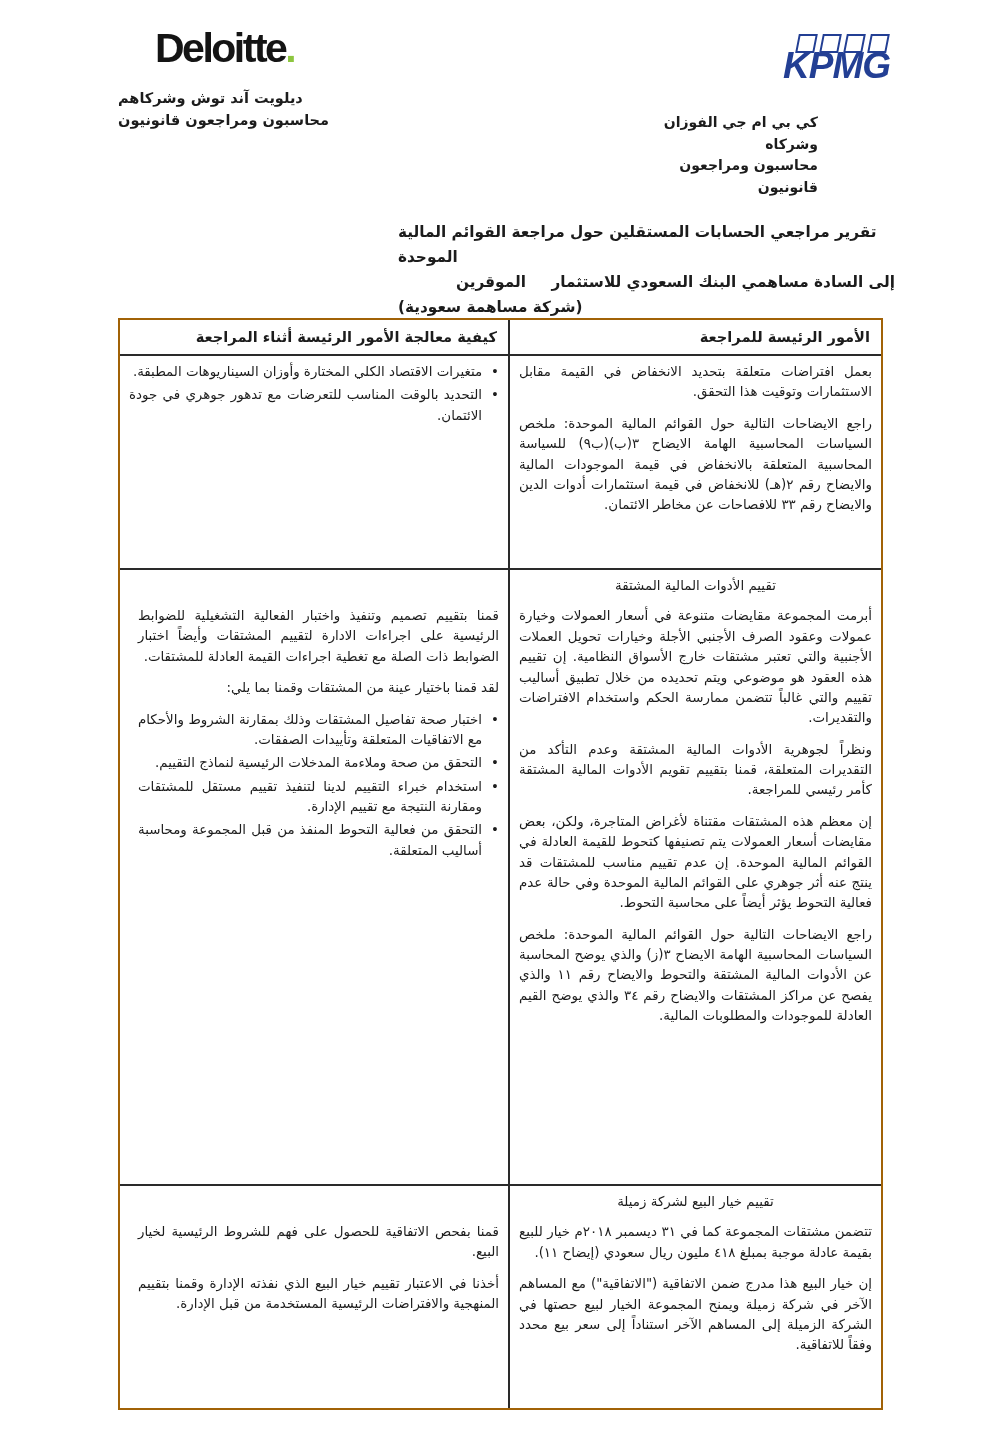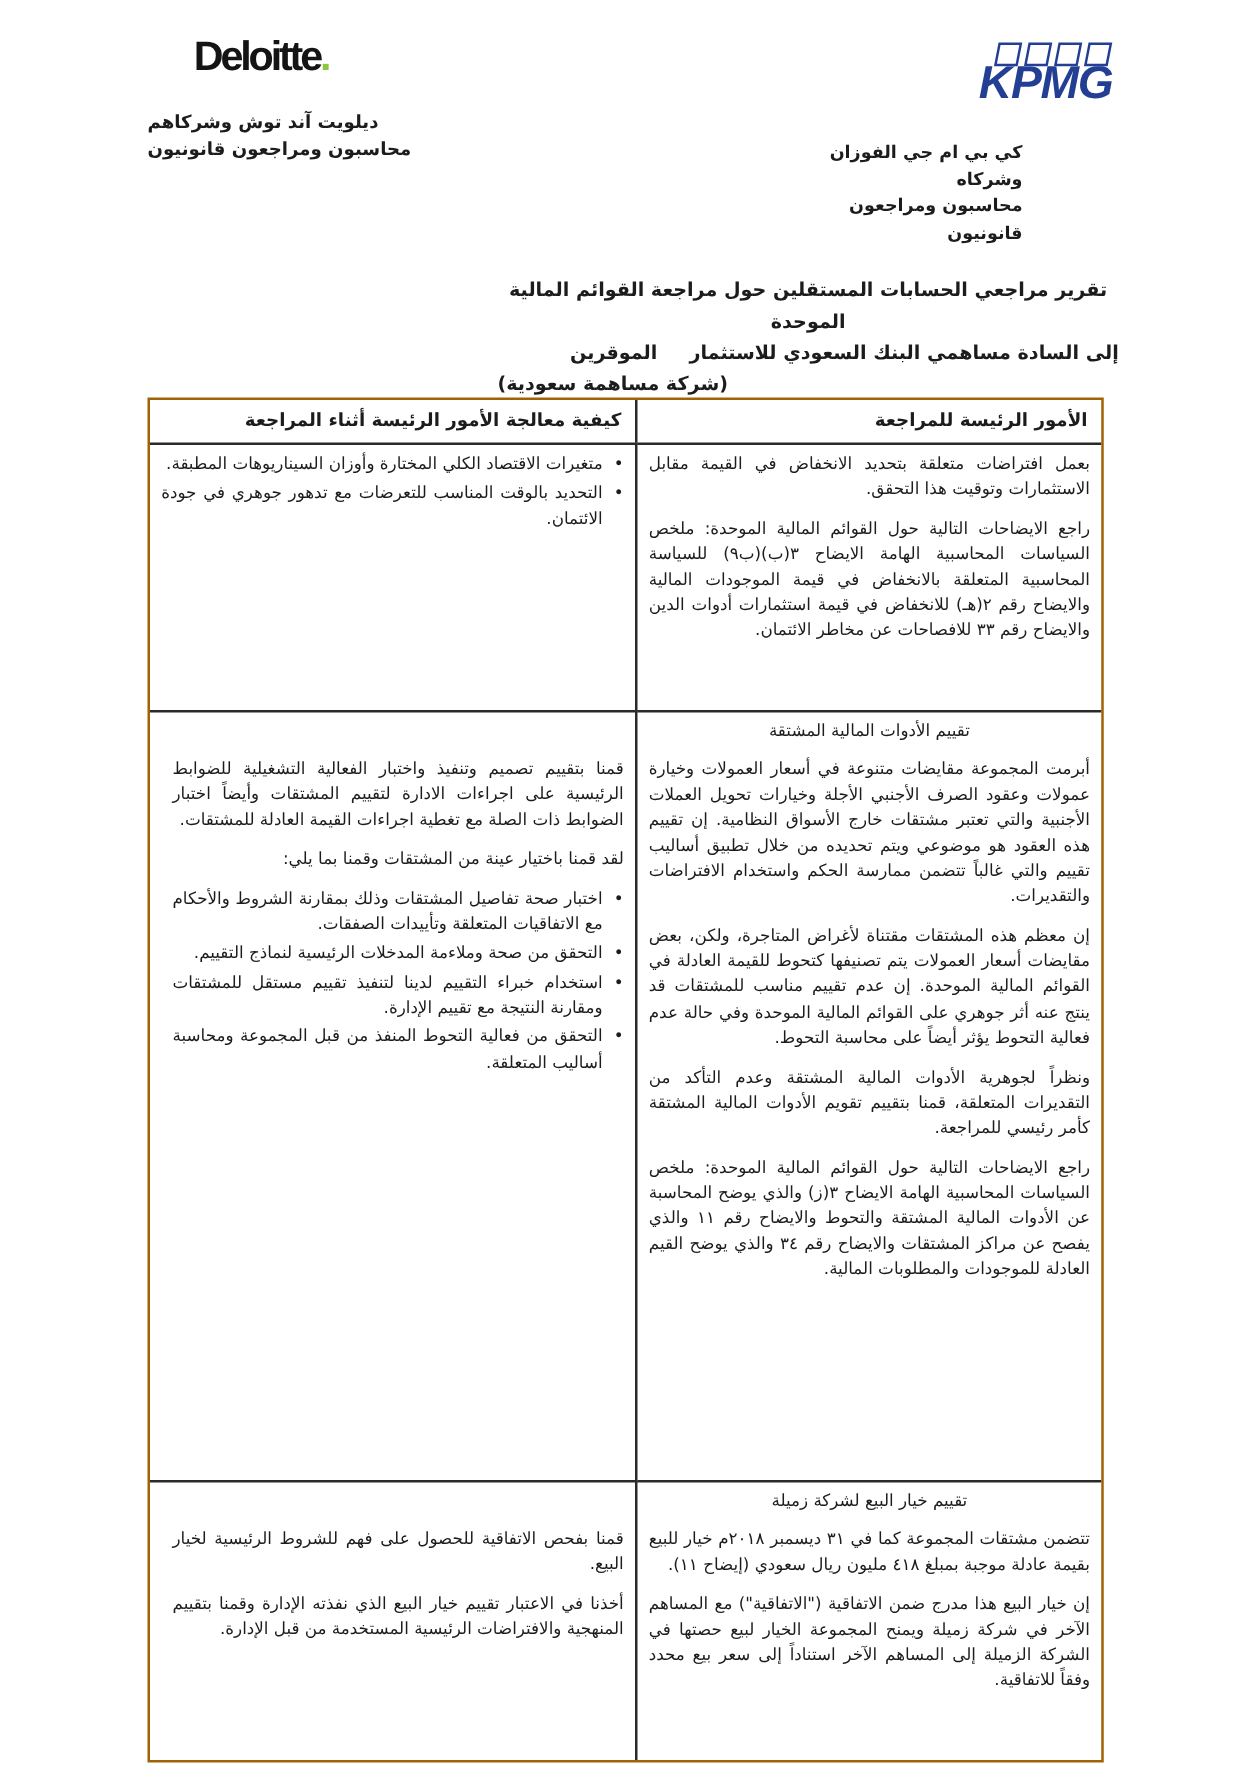--- a/index.html
+++ b/index.html
@@ -6,21 +6,21 @@
   .page {
     position:relative; width:1000px; height:1430px; margin:0 auto;
     background:#ffffff; overflow:hidden;
     font-family:"DejaVu Sans", sans-serif; color:#1c1c1c;
   }
 
   
   .deloitte-wordmark {
     position:absolute; left:155px; top:28px;
     font-family:"Liberation Sans", sans-serif; font-weight:bold;
-    font-size:33px; letter-spacing:-2.5px; color:#141414; line-height:1;
+    font-size:41px; letter-spacing:-2.5px; color:#141414; line-height:1;
   }
   .deloitte-arabic {
     position:absolute; left:118px; top:87px; width:230px;
     direction:rtl; text-align:left; font-weight:bold;
     font-size:14.5px; line-height:1.55;
   }
   .kpmg-logo { position:absolute; left:783px; top:34px; width:130px; }
   .kpmg-squares { display:flex; gap:5px; transform:skewX(-11deg); margin-left:14px; }
   .kpmg-squares .sq { width:19px; height:19px; border:2.5px solid currentColor; box-sizing:border-box; background:#fff; }
   .kpmg-word {
@@ -31,21 +31,21 @@
     position:absolute; left:618px; top:112px; width:200px;
     direction:rtl; text-align:right; font-weight:bold;
     font-size:14px; line-height:1.55;
   }
 
   
   .title-block {
     position:absolute; left:398px; top:220px; width:497px;
     direction:rtl; font-weight:bold; font-size:15.3px; line-height:25px;
   }
-  .title-line1 { text-align:center; }
+  .title-line1 { text-align:left; }
   .title-line2 { display:flex; justify-content:space-between; padding-left:58px; }
   .title-line3 { text-align:left; }
 
   
   .kam-table {
     position:absolute; left:118px; top:318px; width:765px; height:1092px;
     box-sizing:border-box; border:2px solid #a16207; background:#fff;
     display:grid; grid-template-columns:390px 1fr;
     grid-template-rows:34px 214px 616px 1fr;
   }
@@ -138,22 +138,22 @@
         <span class="btxt">استخدام خبراء التقييم لدينا لتنفيذ تقييم مستقل للمشتقات ومقارنة النتيجة مع تقييم الإدارة.</span>
       </div>
       <div class="bullet">
         <span class="dot">•</span>
         <span class="btxt">التحقق من فعالية التحوط المنفذ من قبل المجموعة ومحاسبة أساليب المتعلقة.</span>
       </div>
     </div>
     <div class="cell rule-top">
       <div class="kam-heading">تقييم الأدوات المالية المشتقة</div>
       <p class="para">أبرمت المجموعة مقايضات متنوعة في أسعار العمولات وخيارة عمولات وعقود الصرف الأجنبي الأجلة وخيارات تحويل العملات الأجنبية والتي تعتبر مشتقات خارج الأسواق النظامية. إن تقييم هذه العقود هو موضوعي ويتم تحديده من خلال تطبيق أساليب تقييم والتي غالباً تتضمن ممارسة الحكم واستخدام الافتراضات والتقديرات.</p>
+      <p class="para">ونظراً لجوهرية الأدوات المالية المشتقة وعدم التأكد من التقديرات المتعلقة، قمنا بتقييم تقويم الأدوات المالية المشتقة كأمر رئيسي للمراجعة.</p>
       <p class="para">إن معظم هذه المشتقات مقتناة لأغراض المتاجرة، ولكن، بعض مقايضات أسعار العمولات يتم تصنيفها كتحوط للقيمة العادلة في القوائم المالية الموحدة. إن عدم تقييم مناسب للمشتقات قد ينتج عنه أثر جوهري على القوائم المالية الموحدة وفي حالة عدم فعالية التحوط يؤثر أيضاً على محاسبة التحوط.</p>
-      <p class="para">ونظراً لجوهرية الأدوات المالية المشتقة وعدم التأكد من التقديرات المتعلقة، قمنا بتقييم تقويم الأدوات المالية المشتقة كأمر رئيسي للمراجعة.</p>
       <p class="para">راجع الايضاحات التالية حول القوائم المالية الموحدة: ملخص السياسات المحاسبية الهامة الايضاح ٣(ز) والذي يوضح المحاسبة عن الأدوات المالية المشتقة والتحوط والايضاح رقم ١١ والذي يفصح عن مراكز المشتقات والايضاح رقم ٣٤ والذي يوضح القيم العادلة للموجودات والمطلوبات المالية.</p>
     </div>
 
     <div class="cell left-col rule-top pad-top">
       <p class="para">قمنا بفحص الاتفاقية للحصول على فهم للشروط الرئيسية لخيار البيع.</p>
       <p class="para gap-lg">أخذنا في الاعتبار تقييم خيار البيع الذي نفذته الإدارة وقمنا بتقييم المنهجية والافتراضات الرئيسية المستخدمة من قبل الإدارة.</p>
     </div>
     <div class="cell rule-top">
       <div class="kam-heading">تقييم خيار البيع لشركة زميلة</div>
       <p class="para">تتضمن مشتقات المجموعة كما في ٣١ ديسمبر ٢٠١٨م خيار للبيع بقيمة عادلة موجبة بمبلغ ٤١٨ مليون ريال سعودي (إيضاح ١١).</p>

